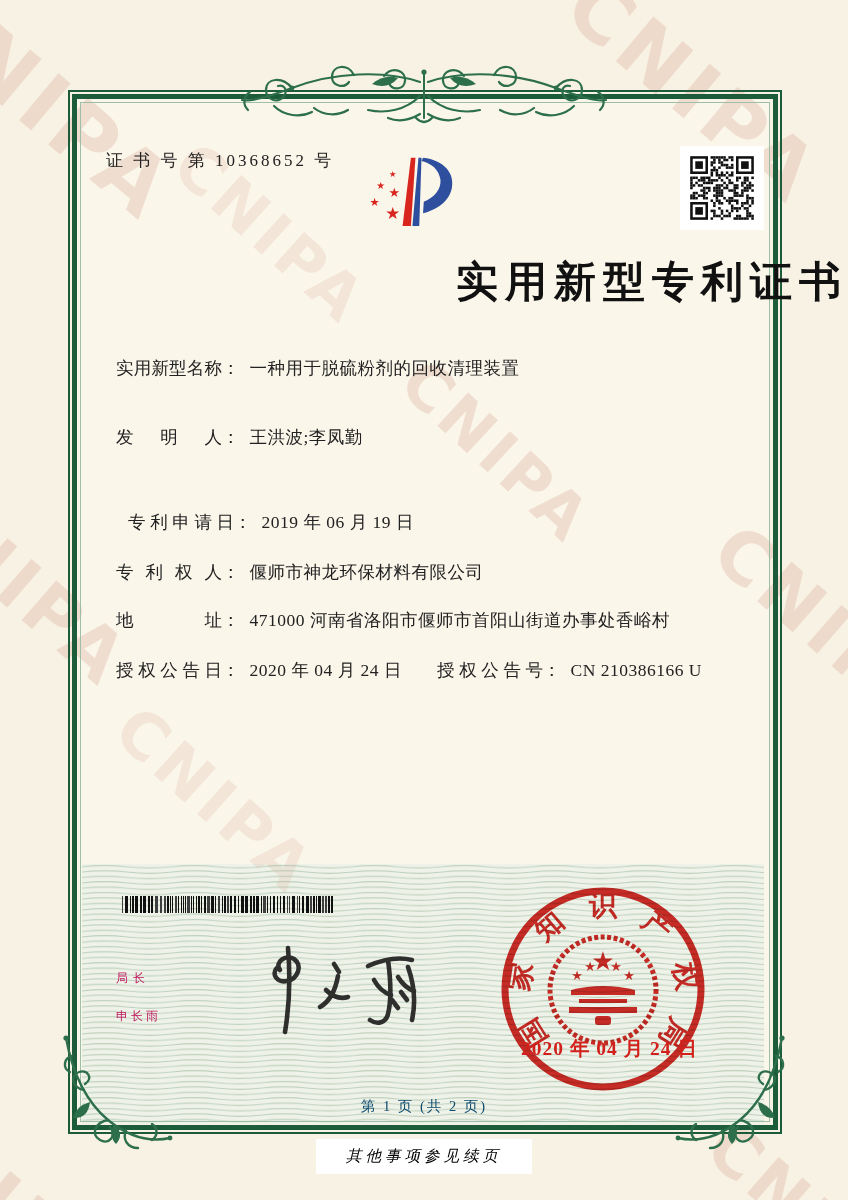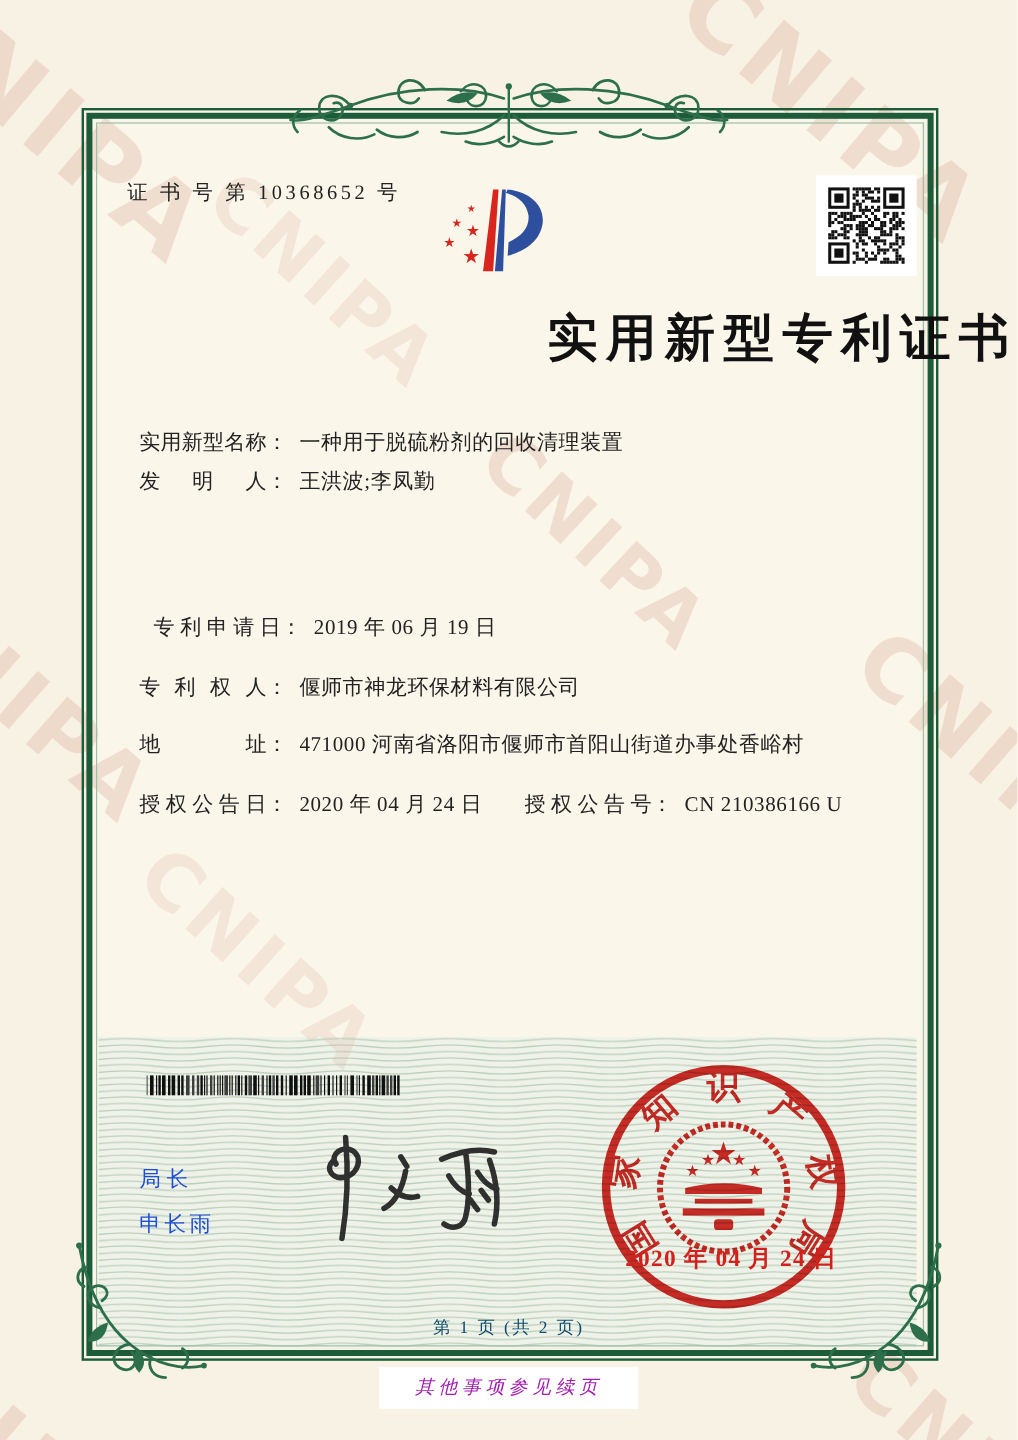--- a/index.html
+++ b/index.html
@@ -22,25 +22,25 @@
   .content{position:absolute;z-index:5;}
   .cert-no{left:106px;top:149px;font-size:17px;letter-spacing:3px;}
   .title{left:0;right:0;top:254px;text-align:right;font-size:42px;font-weight:bold;letter-spacing:7px;color:#111;}
   .row{left:116px;font-size:17.5px;white-space:nowrap;}
   .flabel{display:inline-block;width:106px;text-align:justify;text-align-last:justify;vertical-align:top;}
   .fcolon{display:inline-block;margin-right:10px;}
   .fvalue{letter-spacing:.5px;}
   .grant2{position:absolute;left:321px;top:0;white-space:nowrap;}
   .paras{left:116px;top:694px;width:618px;font-size:16.5px;line-height:28px;font-style:italic;color:#1d1d1d;text-align:justify;}
   .paras p{margin:0;text-indent:2.1em;}
-  .director{left:116px;font-size:18px;letter-spacing:5px;font-family:Liberation Sans, sans-serif;color:#1d4ed8;}
+  .director{left:116px;font-size:12px;letter-spacing:5px;font-family:Liberation Sans, sans-serif;color:#be185d;}
   .seal-date{left:521px;top:1035px;font-size:19.5px;letter-spacing:1px;color:#d2211c;font-weight:bold;z-index:7;}
   .page-ind{left:0;right:0;top:1097px;text-align:center;font-size:14.5px;letter-spacing:2px;color:#0c4a6e;}
   .footer-note{left:0;right:0;top:1139px;text-align:center;z-index:6;}
-  .footer-note span{display:inline-block;background:#ffffff;padding:7px 30px;font-size:15.5px;letter-spacing:4px;font-style:italic;color:#a21caf;}
+  .footer-note span{display:inline-block;background:#ffffff;padding:7px 30px;font-size:15.5px;letter-spacing:4px;font-style:italic;color:#000000;}
   .seal{z-index:6;mix-blend-mode:multiply;opacity:.95;}
   svg text{font-family:"DejaVu Sans","Liberation Sans",sans-serif;}
 </style>
 </head>
 <body>
 
 <div class="page">
 
   <div class="inner-bg"></div>
 
@@ -384,21 +384,21 @@
         <rect x="5" y="23" width="5" height="5" fill="#fff"></rect>
         <rect x="6" y="24" width="3" height="3"></rect>
       </g>
   </svg>
 
   <div class="content title">实用新型专利证书</div>
 
   <div class="content row" style="top:356px;">
     <span class="flabel">实用新型名称</span><span class="fcolon">：</span><span class="fvalue">一种用于脱硫粉剂的回收清理装置</span>
   </div>
-  <div class="content row" style="top:389px;">
+  <div class="content row" style="top:425px;">
     <span class="flabel">发明人</span><span class="fcolon">：</span><span class="fvalue">王洪波;李凤勤</span>
   </div>
   <div class="content row" style="top:510px;margin-left:12px;">
     <span class="flabel">专利申请日</span><span class="fcolon">：</span><span class="fvalue">2019 年 06 月 19 日</span>
   </div>
   <div class="content row" style="top:560px;">
     <span class="flabel">专利权人</span><span class="fcolon">：</span><span class="fvalue">偃师市神龙环保材料有限公司</span>
   </div>
   <div class="content row" style="top:608px;">
     <span class="flabel">地址</span><span class="fcolon">：</span><span class="fvalue">471000 河南省洛阳市偃师市首阳山街道办事处香峪村</span>

